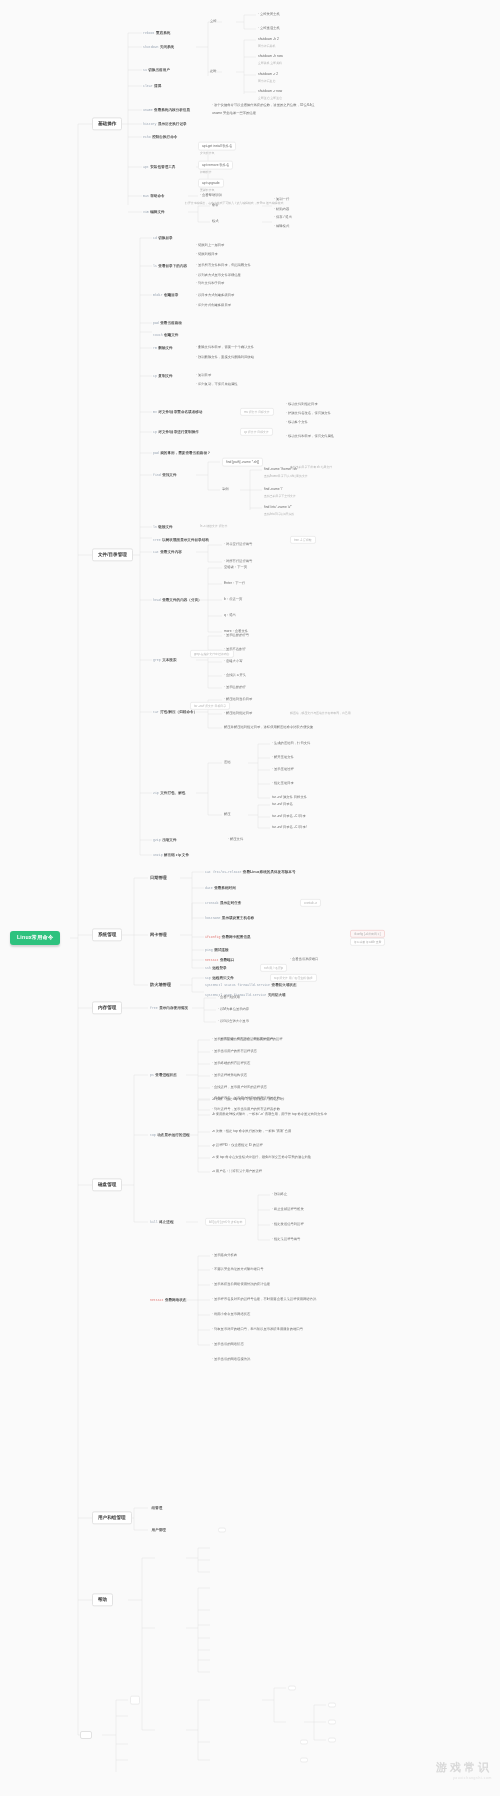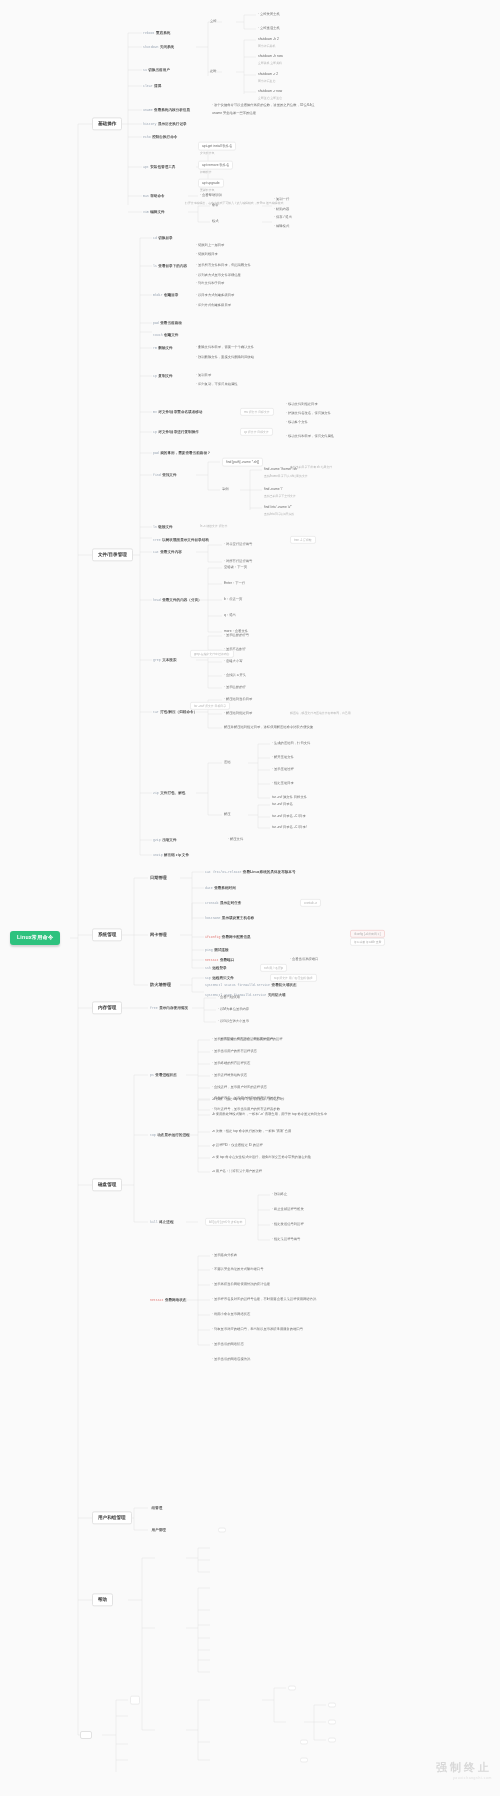--- a/index.html
+++ b/index.html
@@ -607,16 +607,16 @@
   <div class="node n-l3" style="left:212px; top:1760px;"><span class="cmd"></span><span></span></div>
   <div class="node n-note chip" style="left:300px; top:1760px;"></div>
 
   <div class="node n-l1" style="left:80px; top:1735px;"></div>
   <div class="node n-l4 chip" style="left:130px; top:1700px;"><span class="cmd"></span></div>
   <div class="node n-l4" style="left:130px; top:1716px;"><span class="cmd"></span></div>
   <div class="node n-l4" style="left:130px; top:1744px;"><span class="cmd cmd-red"></span></div>
   <div class="node n-l4" style="left:130px; top:1760px;"><span class="cmd"></span><span></span></div>
 
   <div class="watermark">
-    <span>强制终止</span>
+    <span>游戏常识</span>
     <small>youxichangshi.com</small>
   </div>
 </div>
 
 </body></html>

